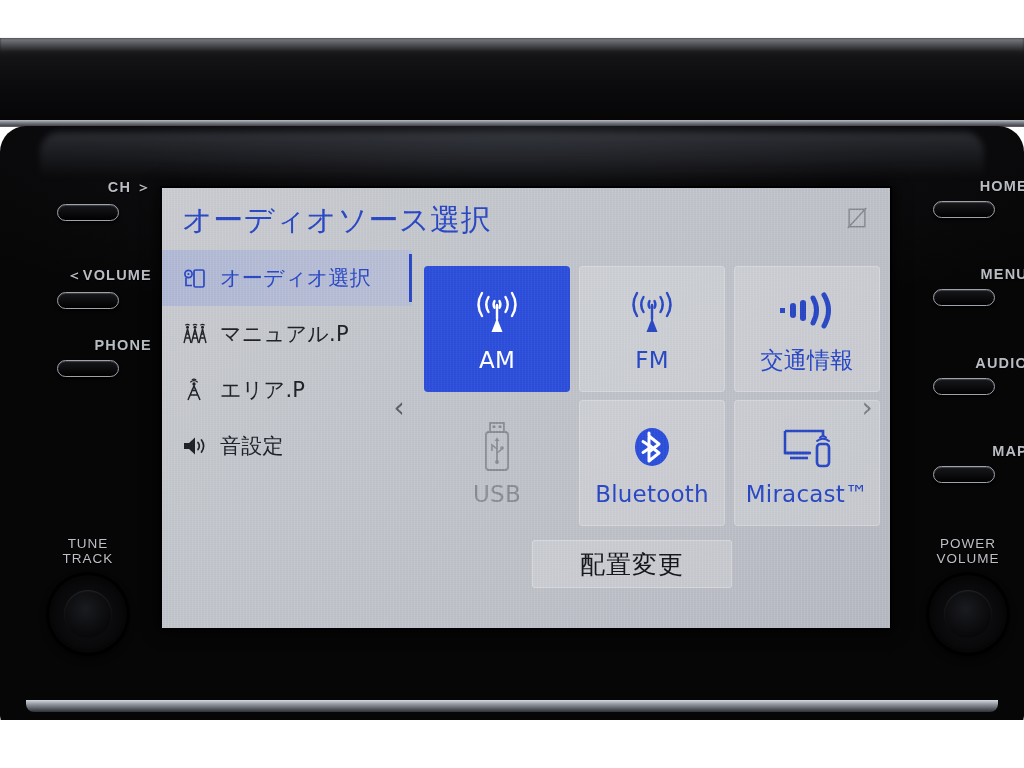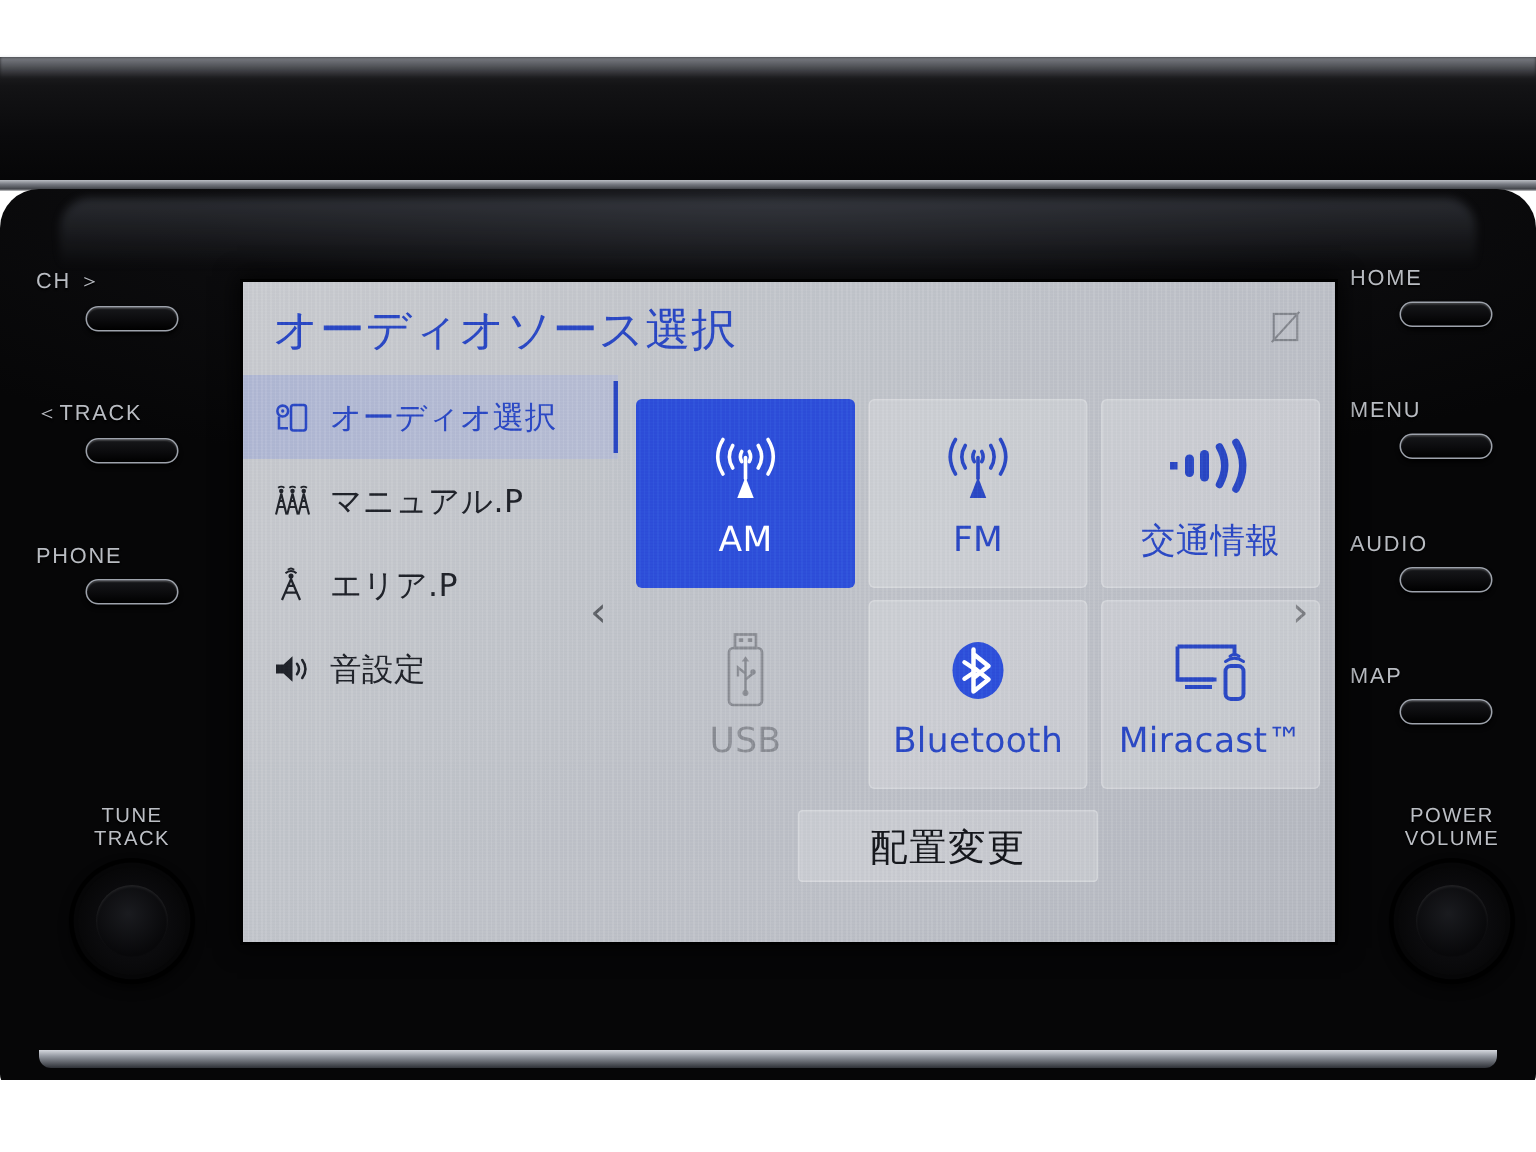--- a/index.html
+++ b/index.html
@@ -61,21 +61,21 @@
   .top-white {
     position: absolute; left: 0; top: 0; width: 1024px; height: 38px;
     background:#ffffff;
   }
 
   
   .rail { position: absolute; top: 178px; width: 128px; height: 345px; }
   .rail.left  { left: 24px; }
   .rail.right { left: 900px; }
 
-  .hw-group { position: absolute; width: 128px; text-align: left; }
+  .hw-group { position: absolute; width: 128px; text-align: right; font-weight: bold; }
   .hw-label {
     color: #b9bcc2; font-size: 14.5px; letter-spacing: 1.2px;
     font-family: "Liberation Sans", sans-serif; white-space: nowrap;
     text-shadow: 0 1px 1px #000;
   }
   .hw-key {
     margin: 7px auto 0; width: 62px; height: 17px; border-radius: 9px;
     background: linear-gradient(180deg,#17181b 0%, #0b0b0d 55%, #000 100%);
     border: 1.6px solid #9da2ab;
     box-shadow: 0 2px 3px rgba(0,0,0,.9), inset 0 1px 1px rgba(255,255,255,.18);
@@ -212,24 +212,24 @@
   <div class="unit-gloss"></div>
   <div class="unit-bottom-chrome"></div>
   <div class="bottom-white"></div>
 
   <div class="rail left">
     <div class="hw-group" style="top:0">
       <div class="hw-label">CH ＞</div>
       <div class="hw-key"></div>
     </div>
     <div class="hw-group" style="top:88px">
-      <div class="hw-label">＜TRACK</div>
-      <div class="hw-key"></div>
-    </div>
-    <div class="hw-group" style="top:185px">
+      <div class="hw-label">＜VOLUME</div>
+      <div class="hw-key"></div>
+    </div>
+    <div class="hw-group" style="top:159px">
       <div class="hw-label">PHONE</div>
       <div class="hw-key"></div>
     </div>
   </div>
 
   <div class="rail right">
     <div class="hw-group" style="top:0">
       <div class="hw-label">HOME</div>
       <div class="hw-key"></div>
     </div>

